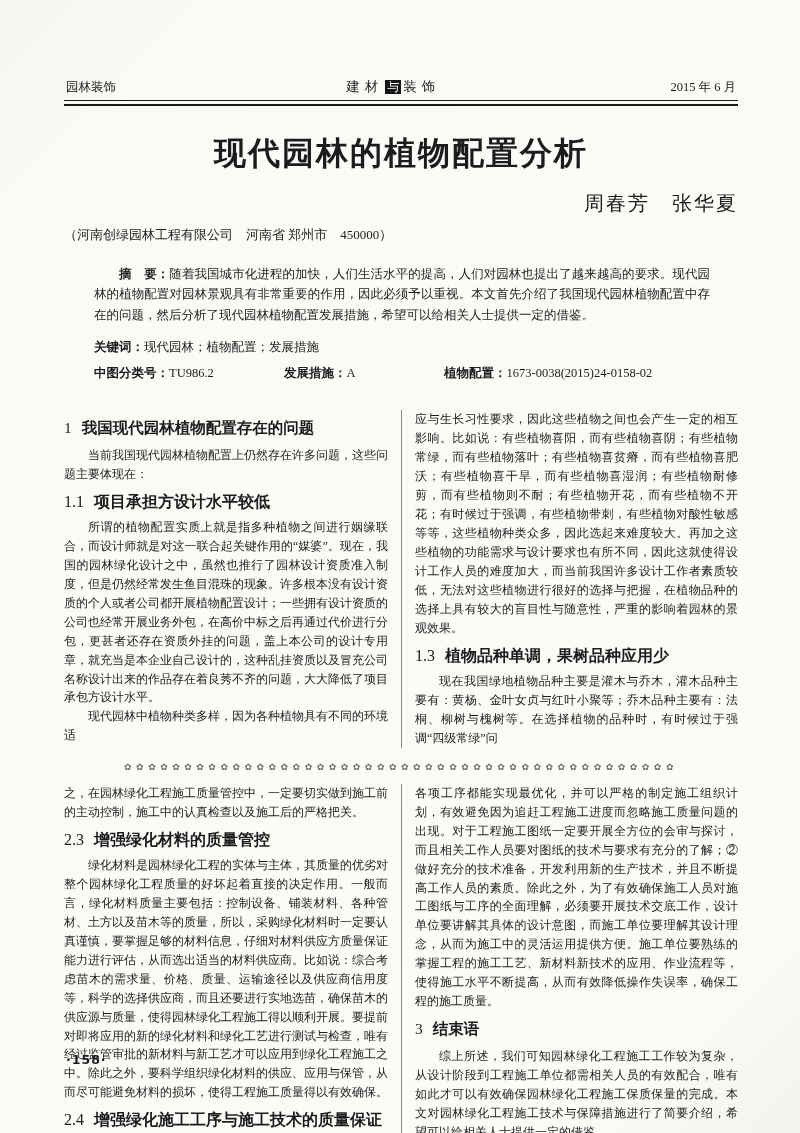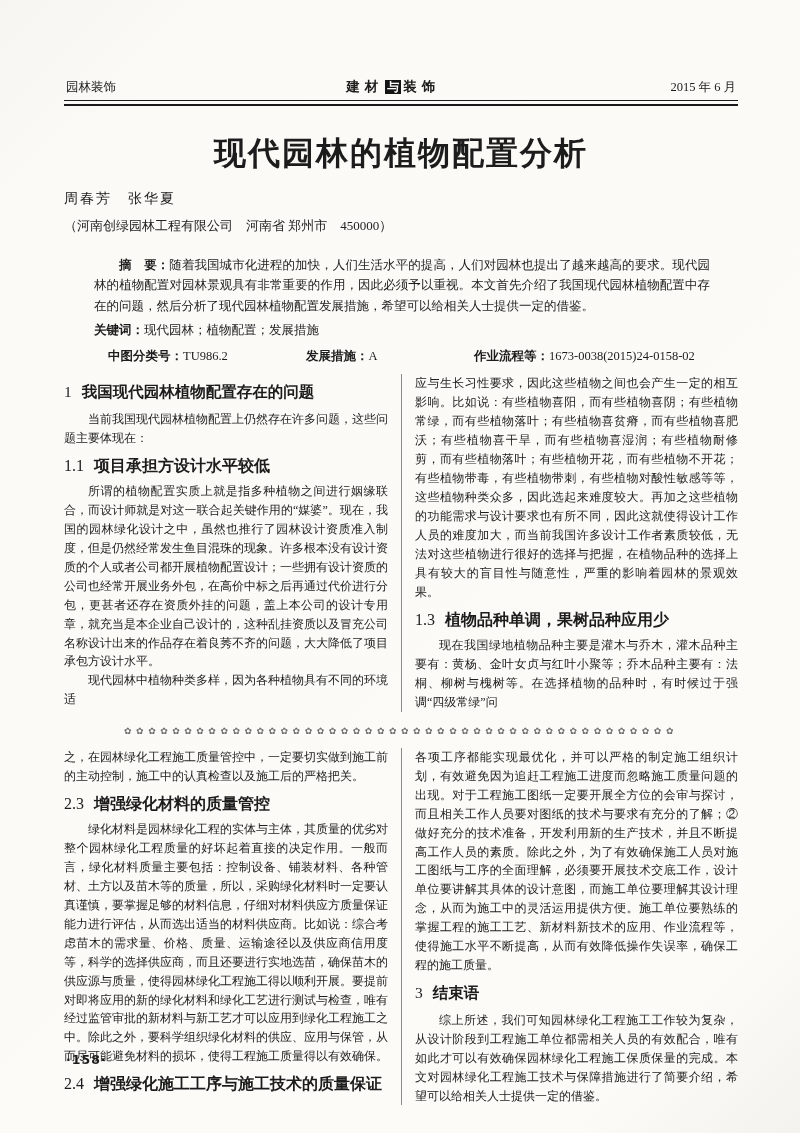--- a/index.html
+++ b/index.html
@@ -9,38 +9,38 @@
     margin:0 auto;
     background:linear-gradient(135deg,#f6f5f1 0%,#fbfaf7 12%,#fcfbf8 88%,#f3f2ee 100%);
     box-sizing:border-box;
     padding:78px 62px 0 64px;
     color:#1c1c1c;
     font-family:"Liberation Serif","DejaVu Serif",serif;
     overflow:hidden;
   }
   
   .hdr{display:flex;justify-content:space-between;align-items:flex-end;font-size:12.5px;padding:0 2px 4px 2px;}
-  .hdr .masthead{font-family:"DejaVu Sans","Liberation Sans",sans-serif;font-weight:700;font-size:13.5px;letter-spacing:5px;}
+  .hdr .masthead{font-family:"DejaVu Sans","Liberation Sans",sans-serif;font-weight:400;font-size:13.5px;letter-spacing:5px;}
   .hdr .masthead .mid{background:#151515;color:#fff;padding:0 2px;letter-spacing:0;margin:0 2px;font-size:12px;}
   .rule-double{border-top:1.5px solid #1a1a1a;border-bottom:2.5px solid #1a1a1a;height:3px;}
   
   .title{margin:26px 0 0 0;text-align:center;font-size:32px;font-weight:900;letter-spacing:2px;font-family:"DejaVu Serif","Liberation Serif",serif;}
-  .authors{margin-top:14px;text-align:left;font-size:14px;letter-spacing:2px;}
+  .authors{margin-top:14px;text-align:right;font-size:20px;letter-spacing:2px;}
   .affil{margin-top:9px;font-size:13px;color:#222;}
   
   .absblock{margin:20px 28px 0 30px;font-size:12.5px;line-height:1.62;text-align:justify;}
   .absblock .lbl{font-family:"DejaVu Sans","Liberation Sans",sans-serif;font-weight:700;}
   .abs-p{text-indent:2em;margin:0;}
-  .kw-p{margin:4px 0 0 0;}
-  .meta-row{display:flex;margin:6px 0 0 14px;gap:8px;}
+  .kw-p{margin:12px 0 0 0;}
+  .meta-row{display:flex;margin:6px 0 0 0;gap:0;}
   .meta-row .seg{white-space:nowrap;}
   .meta-row .seg:nth-child(1){width:190px;}
   .meta-row .seg:nth-child(2){width:160px;}
   
-  .cols{display:flex;margin-top:8px;}
+  .cols{display:flex;margin-top:27px;}
   .col{width:50%;box-sizing:border-box;font-size:12px;line-height:1.58;text-align:justify;}
   .col.left{padding-right:13px;}
   .col.right{border-left:1px solid #8a8a8a;padding-left:13px;}
   .col p{margin:0;text-indent:2em;}
   .col p.cont{text-indent:0;}
   .h1{font-family:"DejaVu Sans","Liberation Sans",sans-serif;font-weight:700;font-size:15.5px;margin:6px 0 5px 0;}
   .h2{font-family:"DejaVu Sans","Liberation Sans",sans-serif;font-weight:700;font-size:16px;margin:5px 0 4px 0;}
   .h1 .hno,.h2 .hno{font-weight:400;font-family:"Liberation Serif",serif;margin-right:10px;}
   
   .ornament{margin:14px 0 12px 0;text-align:center;white-space:nowrap;overflow:hidden;color:#6f6f6f;font-size:9px;letter-spacing:4.5px;}
@@ -61,34 +61,34 @@
   <div class="title">现代园林的植物配置分析</div>
   <div class="authors">周春芳　张华夏</div>
   <div class="affil">（河南创绿园林工程有限公司　河南省 郑州市　450000）</div>
 
   <div class="absblock">
     <p class="abs-p"><span class="lbl">摘　要：</span><span>随着我国城市化进程的加快，人们生活水平的提高，人们对园林也提出了越来越高的要求。现代园林的植物配置对园林景观具有非常重要的作用，因此必须予以重视。本文首先介绍了我国现代园林植物配置中存在的问题，然后分析了现代园林植物配置发展措施，希望可以给相关人士提供一定的借鉴。</span></p>
     <p class="kw-p"><span class="lbl">关键词：</span><span>现代园林；植物配置；发展措施</span></p>
     <div class="meta-row">
       <span class="seg"><span class="lbl">中图分类号：</span><span>TU986.2</span></span>
       <span class="seg"><span class="lbl">发展措施：</span><span>A</span></span>
-      <span class="seg"><span class="lbl">作业流程等：</span><span>1673-0038(2015)24-0158-02</span></span>
+      <span class="seg"><span class="lbl">植物配置：</span><span>1673-0038(2015)24-0158-02</span></span>
     </div>
   </div>
 
   <div class="cols">
     <div class="col left">
       <div class="h1"><span class="hno">1</span><span>我国现代园林植物配置存在的问题</span></div>
       <p>当前我国现代园林植物配置上仍然存在许多问题，这些问题主要体现在：</p>
       <div class="h2"><span class="hno">1.1</span><span>项目承担方设计水平较低</span></div>
       <p>所谓的植物配置实质上就是指多种植物之间进行姻缘联合，而设计师就是对这一联合起关键作用的“媒婆”。现在，我国的园林绿化设计之中，虽然也推行了园林设计资质准入制度，但是仍然经常发生鱼目混珠的现象。许多根本没有设计资质的个人或者公司都开展植物配置设计；一些拥有设计资质的公司也经常开展业务外包，在高价中标之后再通过代价进行分包，更甚者还存在资质外挂的问题，盖上本公司的设计专用章，就充当是本企业自己设计的，这种乱挂资质以及冒充公司名称设计出来的作品存在着良莠不齐的问题，大大降低了项目承包方设计水平。</p>
       <p>现代园林中植物种类多样，因为各种植物具有不同的环境适</p>
     </div>
     <div class="col right">
-      <p class="cont">应与生长习性要求，因此这些植物之间也会产生一定的相互影响。比如说：有些植物喜阳，而有些植物喜阴；有些植物常绿，而有些植物落叶；有些植物喜贫瘠，而有些植物喜肥沃；有些植物喜干旱，而有些植物喜湿润；有些植物耐修剪，而有些植物落叶；有些植物开花，而有些植物不开花；有些植物带毒，有些植物带刺，有些植物对酸性敏感等等，这些植物种类众多，因此选起来难度较大。再加之这些植物的功能需求与设计要求也有所不同，因此这就使得设计工作人员的难度加大，而当前我国许多设计工作者素质较低，无法对这些植物进行很好的选择与把握，在植物品种的选择上具有较大的盲目性与随意性，严重的影响着园林的景观效果。</p>
+      <p class="cont">应与生长习性要求，因此这些植物之间也会产生一定的相互影响。比如说：有些植物喜阳，而有些植物喜阴；有些植物常绿，而有些植物落叶；有些植物喜贫瘠，而有些植物喜肥沃；有些植物喜干旱，而有些植物喜湿润；有些植物耐修剪，而有些植物则不耐；有些植物开花，而有些植物不开花；有时候过于强调，有些植物带刺，有些植物对酸性敏感等等，这些植物种类众多，因此选起来难度较大。再加之这些植物的功能需求与设计要求也有所不同，因此这就使得设计工作人员的难度加大，而当前我国许多设计工作者素质较低，无法对这些植物进行很好的选择与把握，在植物品种的选择上具有较大的盲目性与随意性，严重的影响着园林的景观效果。</p>
       <div class="h2"><span class="hno">1.3</span><span>植物品种单调，果树品种应用少</span></div>
       <p>现在我国绿地植物品种主要是灌木与乔木，灌木品种主要有：黄杨、金叶女贞与红叶小聚等；乔木品种主要有：法桐、柳树与槐树等。在选择植物的品种时，有时候过于强调“四级常绿”问</p>
     </div>
   </div>
 
   <div class="ornament">✿✿✿✿✿✿✿✿✿✿✿✿✿✿✿✿✿✿✿✿✿✿✿✿✿✿✿✿✿✿✿✿✿✿✿✿✿✿✿✿✿✿✿✿✿✿</div>
 
   <div class="cols" style="margin-top:0;">
     <div class="col left">
       <p class="cont">之，在园林绿化工程施工质量管控中，一定要切实做到施工前的主动控制，施工中的认真检查以及施工后的严格把关。</p>

